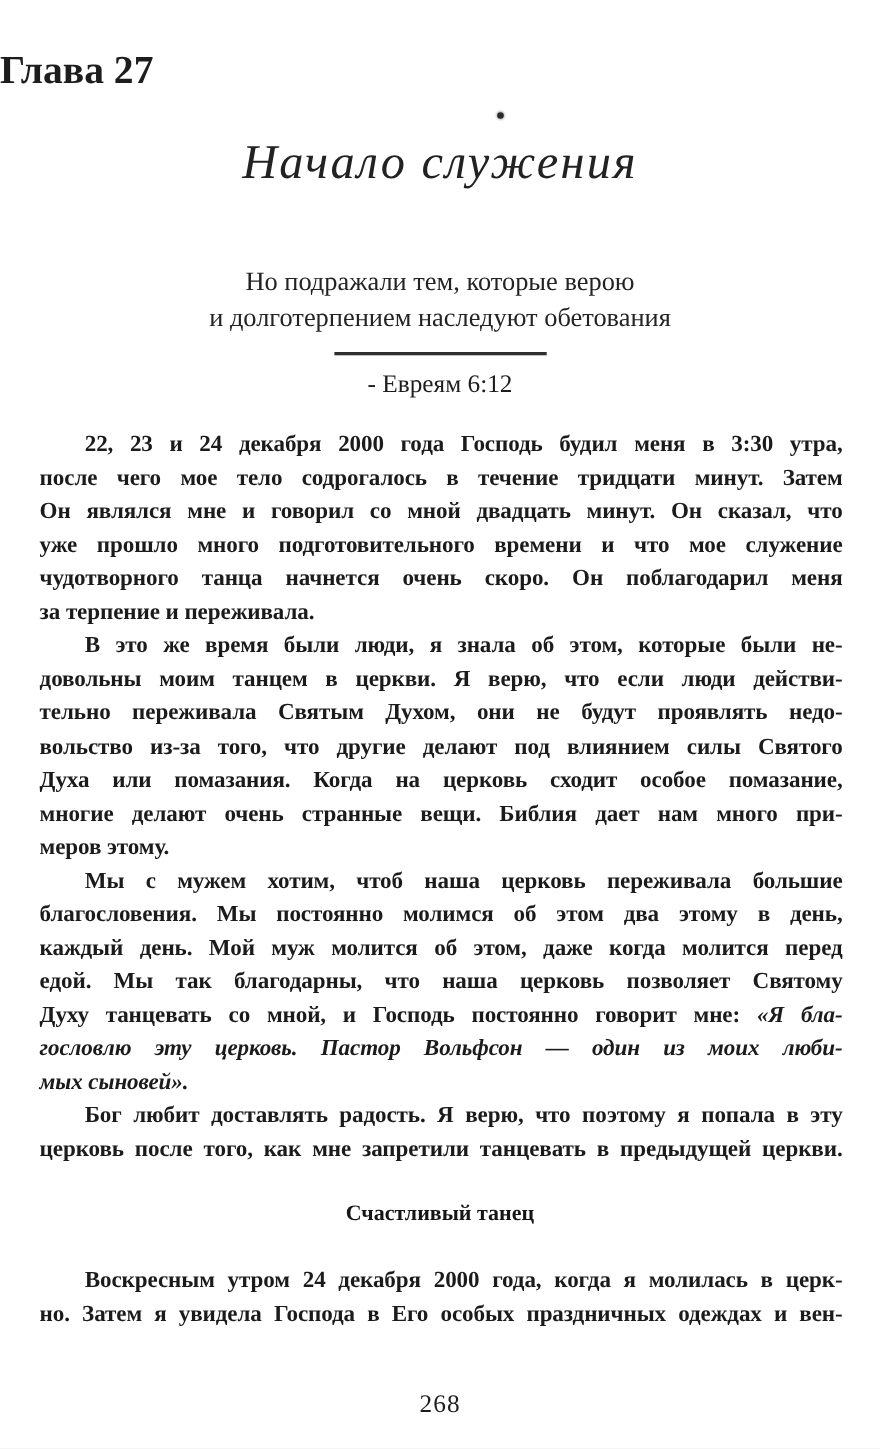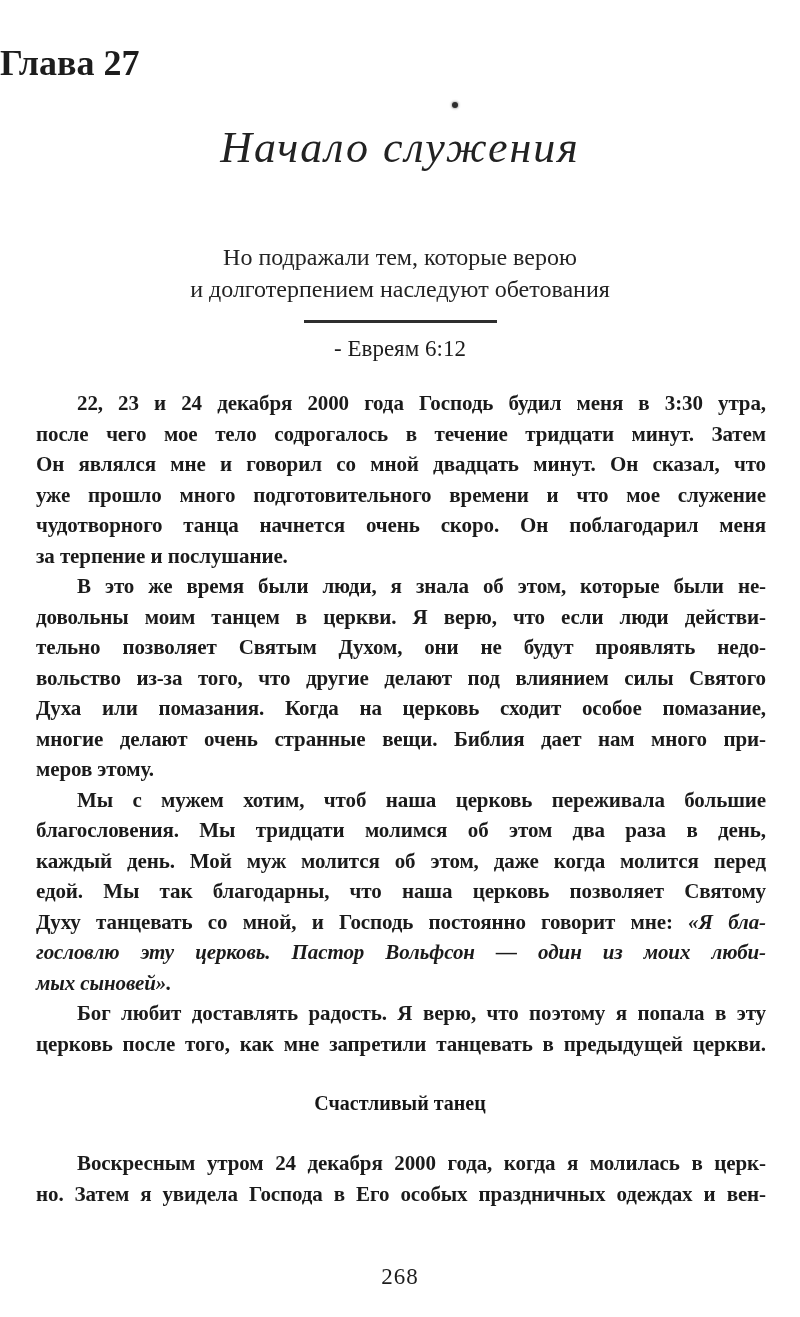--- a/index.html
+++ b/index.html
@@ -80,34 +80,34 @@
 
   <div class="reference">- Евреям 6:12</div>
 
   <div class="body-block" id="body-before">
       <div class="paragraph">
         <div class="line j first"><span>22, 23 и 24 декабря 2000 года Господь будил меня в 3:30 утра,</span></div>
         <div class="line j"><span>после чего мое тело содрогалось в течение тридцати минут. Затем</span></div>
         <div class="line j"><span>Он являлся мне и говорил со мной двадцать минут. Он сказал, что</span></div>
         <div class="line j"><span>уже прошло много подготовительного времени и что мое служение</span></div>
         <div class="line j"><span>чудотворного танца начнется очень скоро. Он поблагодарил меня</span></div>
-        <div class="line"><span>за терпение и послушание.</span></div>
+        <div class="line"><span>за терпение и переживала.</span></div>
       </div>
       <div class="paragraph">
         <div class="line j first"><span>В это же время были люди, я знала об этом, которые были не-</span></div>
         <div class="line j"><span>довольны моим танцем в церкви. Я верю, что если люди действи-</span></div>
-        <div class="line j"><span>тельно позволяет Святым Духом, они не будут проявлять недо-</span></div>
+        <div class="line j"><span>тельно переживала Святым Духом, они не будут проявлять недо-</span></div>
         <div class="line j"><span>вольство из-за того, что другие делают под влиянием силы Святого</span></div>
         <div class="line j"><span>Духа или помазания. Когда на церковь сходит особое помазание,</span></div>
         <div class="line j"><span>многие делают очень странные вещи. Библия дает нам много при-</span></div>
         <div class="line"><span>меров этому.</span></div>
       </div>
       <div class="paragraph">
         <div class="line j first"><span>Мы с мужем хотим, чтоб наша церковь переживала большие</span></div>
-        <div class="line j"><span>благословения. Мы тридцати молимся об этом два раза в день,</span></div>
+        <div class="line j"><span>благословения. Мы постоянно молимся об этом два этому в день,</span></div>
         <div class="line j"><span>каждый день. Мой муж молится об этом, даже когда молится перед</span></div>
         <div class="line j"><span>едой. Мы так благодарны, что наша церковь позволяет Святому</span></div>
         <div class="line j"><span>Духу танцевать со мной, и Господь постоянно говорит мне: </span><span class="it">«Я бла-</span></div>
         <div class="line j"><span class="it">гословлю эту церковь. Пастор Вольфсон — один из моих люби-</span></div>
         <div class="line"><span class="it">мых сыновей».</span></div>
       </div>
       <div class="paragraph">
         <div class="line j first"><span>Бог любит доставлять радость. Я верю, что поэтому я попала в эту</span></div>
         <div class="line j"><span>церковь после того, как мне запретили танцевать в предыдущей церкви.</span></div>
       </div>

